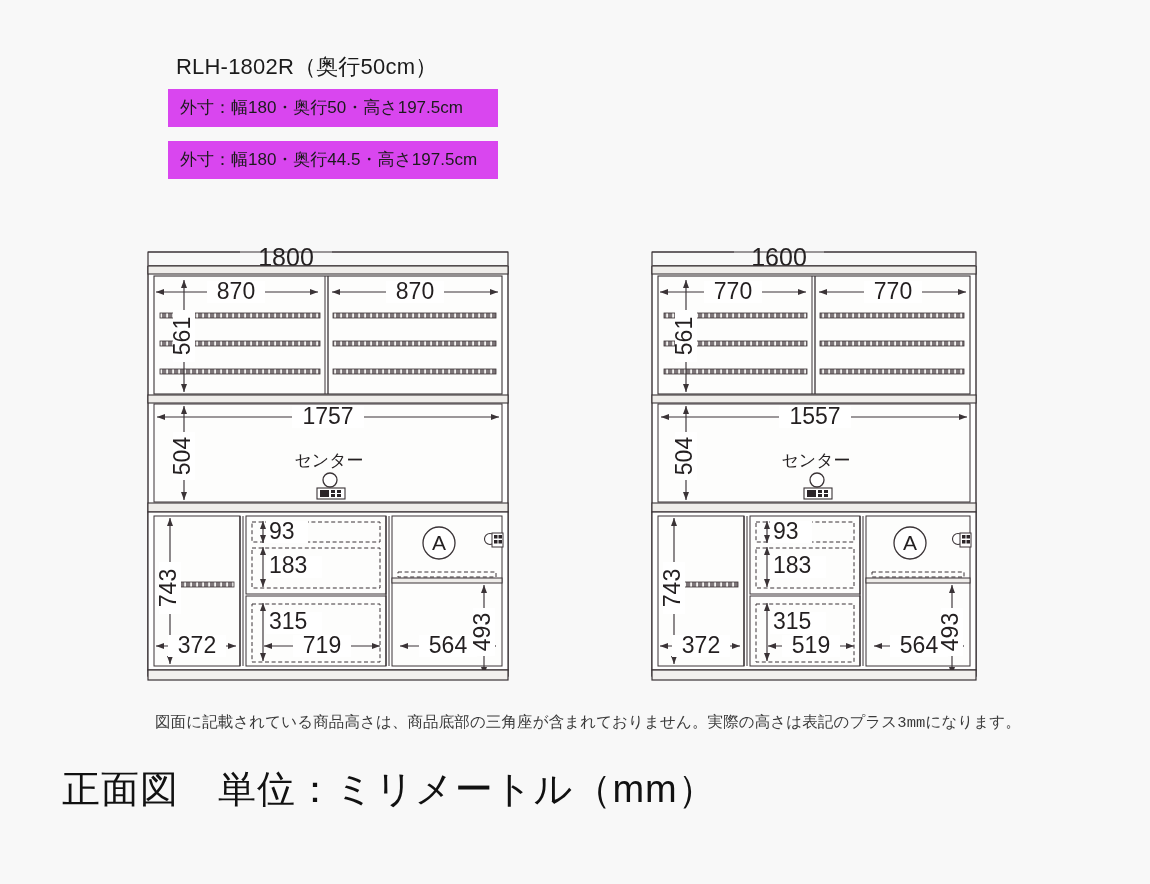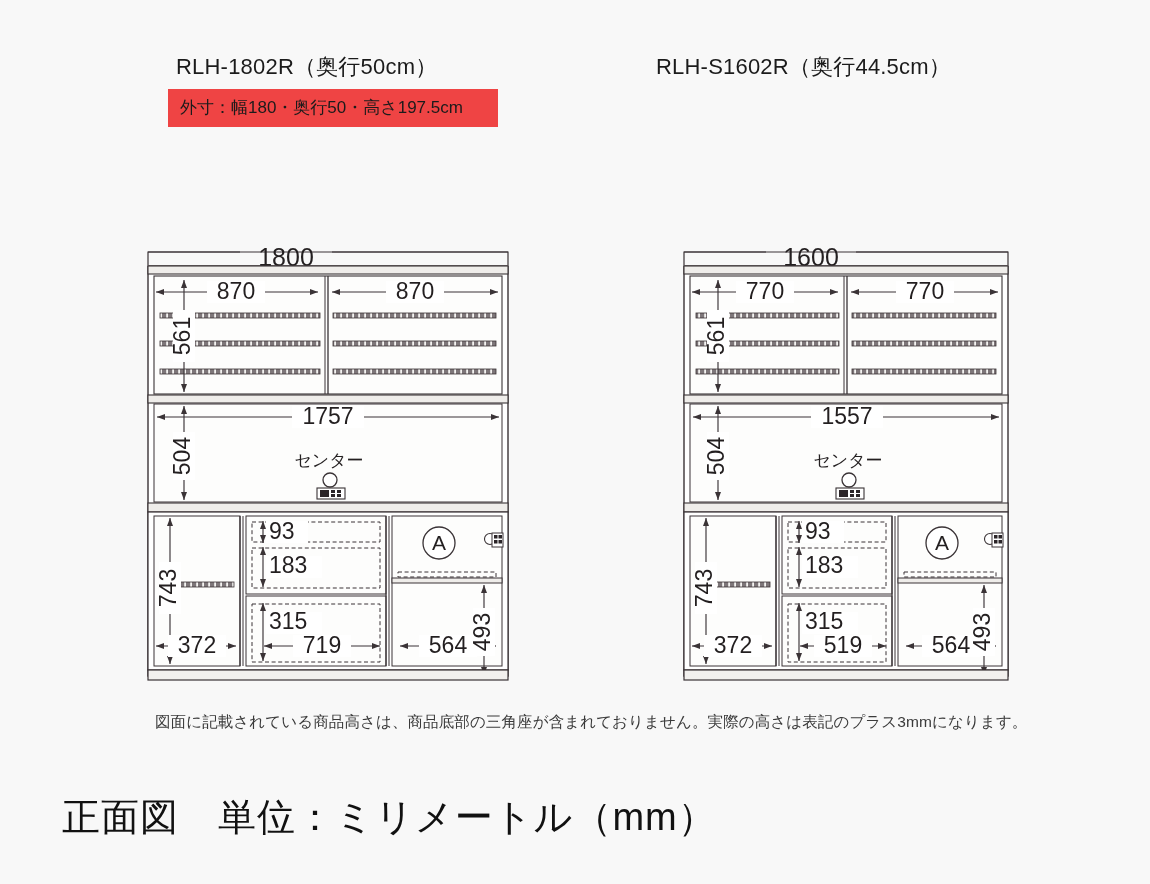--- a/index.html
+++ b/index.html
@@ -21,62 +21,63 @@
   .hdr-col { position: absolute; }
   .model-name {
     font-size: 22px;
     color: #1b1b1b;
     letter-spacing: .2px;
     white-space: nowrap;
     margin: 0 0 7px 0;
     padding-left: 8px;
   }
   .spec-band {
-    background: #ef4444;
+    background: #d946ef;
     color: #1b1b1b;
     font-size: 17px;
     line-height: 38px;
     height: 38px;
     padding-left: 12px;
     white-space: nowrap;
     margin-bottom: 14px;
   }
 
   
   .drawing { position: absolute; text-align: center; }
   svg { display: block; overflow: visible; }
 
   
   .footnote {
     position: absolute;
     font-size: 15.5px;
     color: #3a3a3a;
     white-space: nowrap;
     letter-spacing: .1px;
+    font-family: Liberation Mono, monospace;
   }
   .big-title {
     position: absolute;
     font-size: 38px;
     color: #111;
     white-space: nowrap;
     letter-spacing: 1px;
   }
 </style>
 </head>
 <body>
 
 <div id="page">
 
   <div class="hdr-col" style="left:168px; top:52px; width:330px;">
     <div class="model-name">RLH-1802R（奥行50cm）</div>
     <div class="spec-band">外寸：幅180・奥行50・高さ197.5cm</div>
+    <div class="spec-band">外寸：幅180・奥行44.5・高さ197.5cm</div>
   </div>
 
   <div class="hdr-col" style="left:648px; top:52px; width:330px;">
-    <div class="model-name">RLH-S1602R（奥行44.5cm）</div>
   </div>
 
   <div class="drawing" style="left:132px; top:240px;">
     <svg width="410" height="445" viewBox="0 0 410 445">
       <defs>
         <marker id="ahL" markerWidth="9" markerHeight="9" refX="8" refY="3.2" orient="auto" markerUnits="userSpaceOnUse">
           <path d="M0,0.2 L8,3.2 L0,6.2 z" fill="#3a3336"></path>
         </marker>
         <marker id="ahLs" markerWidth="9" markerHeight="9" refX="1" refY="3.2" orient="auto" markerUnits="userSpaceOnUse">
           <path d="M9,0.2 L1,3.2 L9,6.2 z" fill="#3a3336"></path>
@@ -208,21 +209,21 @@
 
         <line x1="352" y1="345" x2="352" y2="435" marker-start="url(#ahLs)" marker-end="url(#ahL)"></line>
         <rect x="341" y="368" width="22" height="48" fill="#ffffff" stroke="none"></rect>
         <text x="352" y="392" fill="#231f20" stroke="none" font-size="23" text-anchor="middle" dominant-baseline="middle" transform="rotate(-90 352 392)" font-family="'Liberation Sans',sans-serif">493</text>
 
         <rect x="16" y="430" width="360" height="10" fill="#f2f0ee" stroke-width="1.2"></rect>
       </g>
     </svg>
   </div>
 
-  <div class="drawing" style="left:670px; top:240px;">
+  <div class="drawing" style="left:638px; top:240px;">
     <svg width="370" height="445" viewBox="0 0 370 445">
       <defs>
         <marker id="ahR" markerWidth="9" markerHeight="9" refX="8" refY="3.2" orient="auto" markerUnits="userSpaceOnUse">
           <path d="M0,0.2 L8,3.2 L0,6.2 z" fill="#3a3336"></path>
         </marker>
         <marker id="ahRs" markerWidth="9" markerHeight="9" refX="1" refY="3.2" orient="auto" markerUnits="userSpaceOnUse">
           <path d="M9,0.2 L1,3.2 L9,6.2 z" fill="#3a3336"></path>
         </marker>
         <pattern id="shelfHatchR" width="6" height="8" patternUnits="userSpaceOnUse">
           <rect width="6" height="8" fill="#7d7679"></rect>
@@ -341,15 +342,15 @@
         <rect x="303" y="368" width="22" height="48" fill="#ffffff" stroke="none"></rect>
         <text x="314" y="392" fill="#231f20" stroke="none" font-size="23" text-anchor="middle" dominant-baseline="middle" transform="rotate(-90 314 392)" font-family="'Liberation Sans',sans-serif">493</text>
 
         <rect x="14" y="430" width="324" height="10" fill="#f2f0ee" stroke-width="1.2"></rect>
       </g>
     </svg>
   </div>
 
   <div class="footnote" style="left:155px; top:712px;">図面に記載されている商品高さは、商品底部の三角座が含まれておりません。実際の高さは表記のプラス3mmになります。</div>
 
-  <div class="big-title" style="left:62px; top:792px;">正面図　単位：ミリメートル（mm）</div>
+  <div class="big-title" style="left:62px; top:764px;">正面図　単位：ミリメートル（mm）</div>
 
 </div>
 
 </body></html>

